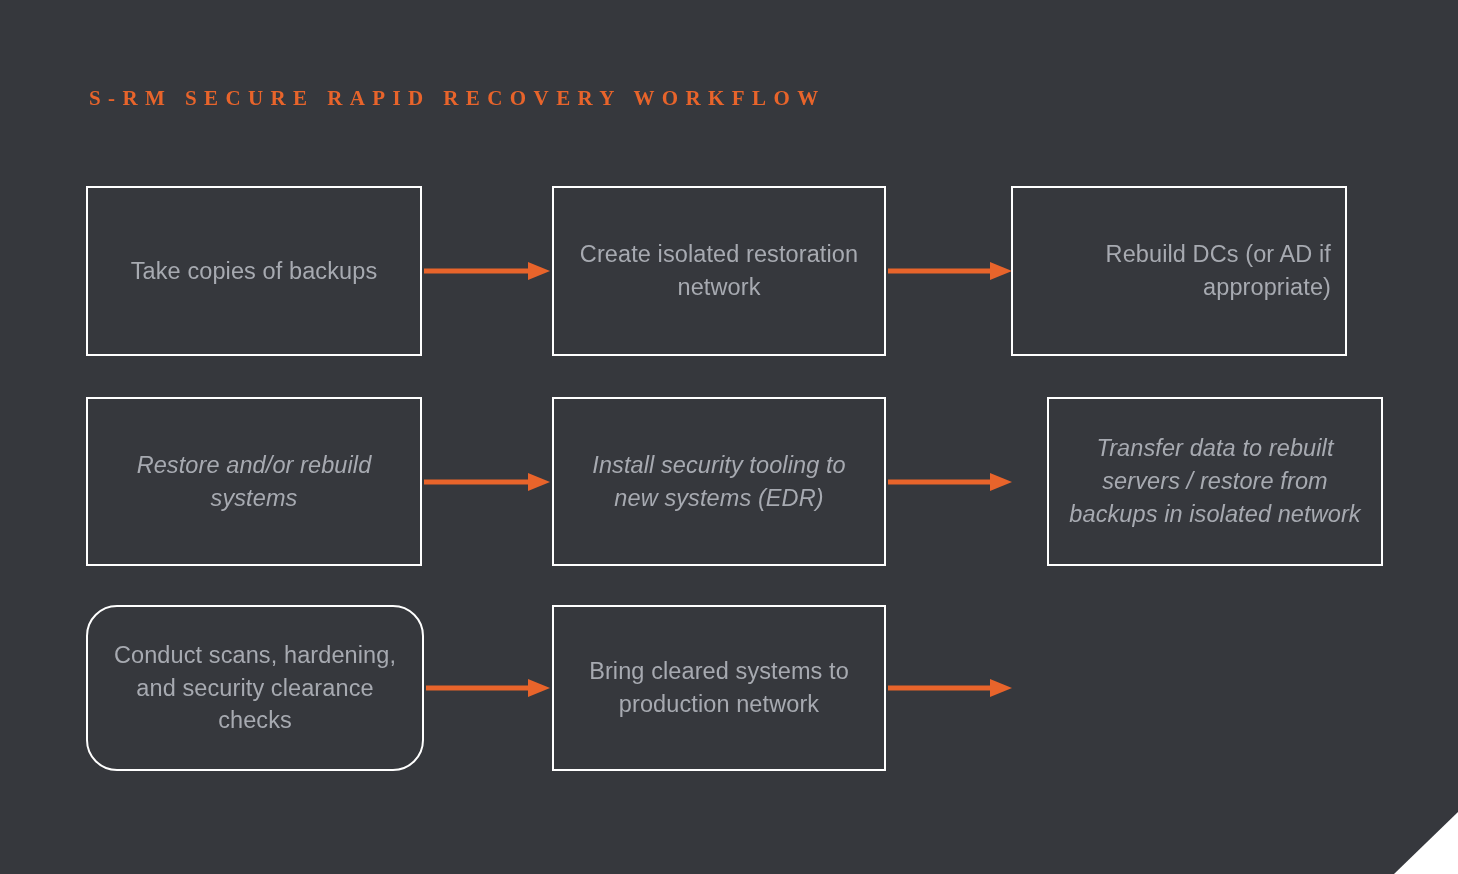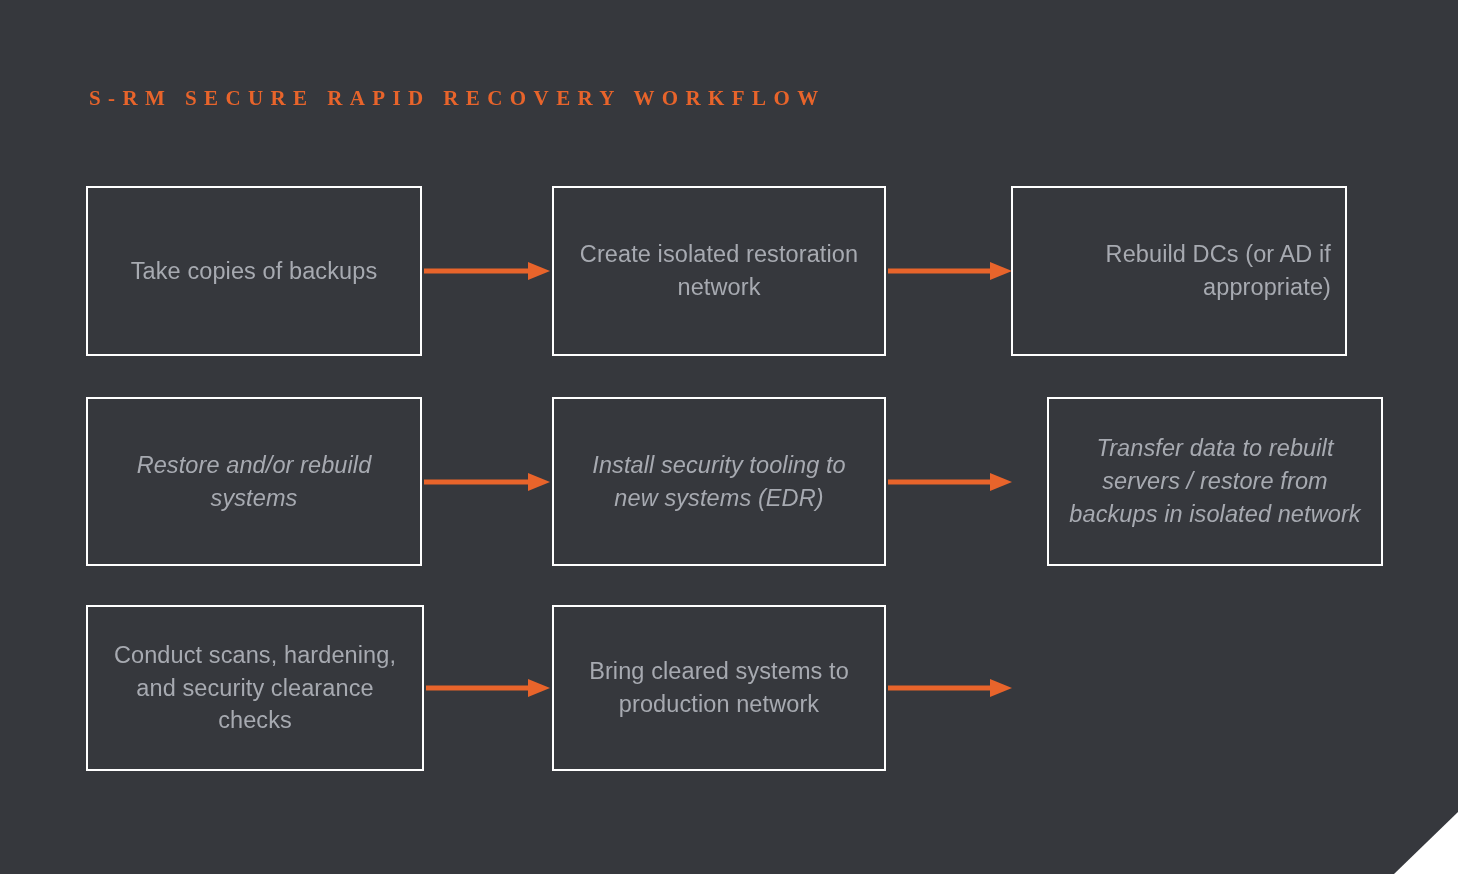--- a/index.html
+++ b/index.html
@@ -146,21 +146,21 @@
         </svg>
       </div>
 
       <div class="flow-box" style="left:1011px; top:0; width:336px; height:169px;margin-left:36px;">
         <span class="flow-box-label">Transfer data to rebuilt servers / restore from backups in isolated network</span>
       </div>
     </div>
 
     <div class="flow-row" style="top:605px; height:166px;">
 
-      <div class="flow-box" style="left:86px; top:0; width:338px; height:166px;">
+      <div class="flow-box" style="left:86px; top:0; width:338px; height:166px;border-radius:31px;">
         <span class="flow-box-label">Conduct scans, hardening, and security clearance checks</span>
       </div>
 
       <div class="flow-arrow" style="left:426px; top:70px; width:124px;">
         <svg viewBox="0 0 124 26" preserveAspectRatio="none" aria-hidden="true">
           <line x1="0" y1="13" x2="106" y2="13" stroke="#e8642b" stroke-width="5"></line>
           <polygon points="102,4 124,13 102,22" fill="#e8642b"></polygon>
         </svg>
       </div>
 

